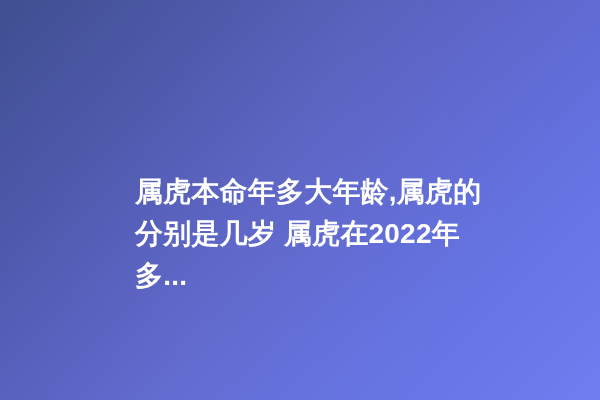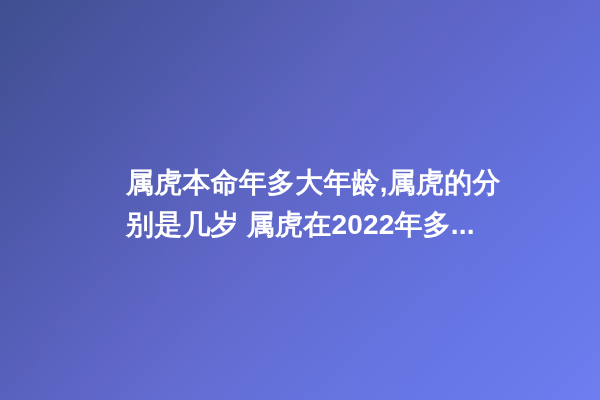--- a/index.html
+++ b/index.html
@@ -36,21 +36,21 @@
 
   #cover-title-block {
     position: absolute;
     left: 120px;
     right: 92px;
     top: 156px;
     z-index: 2;
   }
 
   #cover-title {
-    margin: 6px;
+    margin: 15px;
     color: #ffffff;
     font-size: 28px;
     font-weight: bold;
     line-height: 42px;
     letter-spacing: 0.2px;
     text-align: left;
     word-break: break-word;
     white-space: pre-wrap;
   }
 </style>

